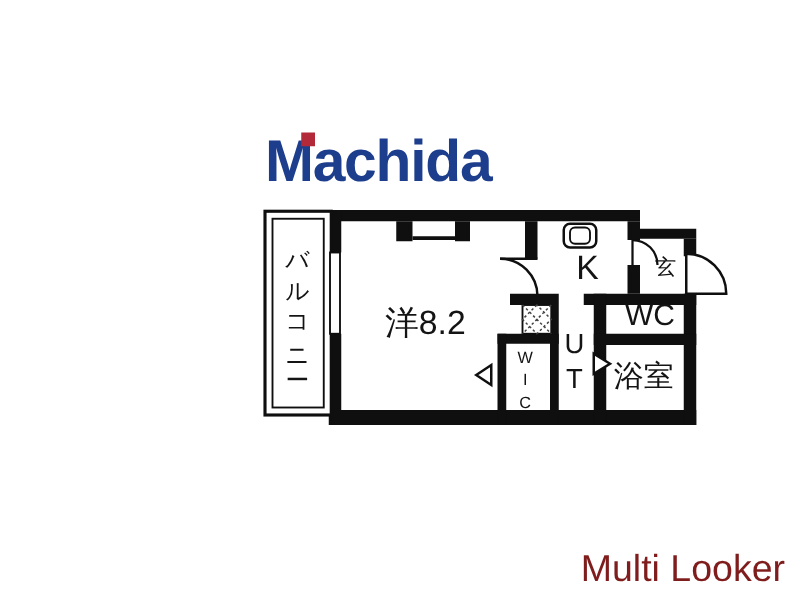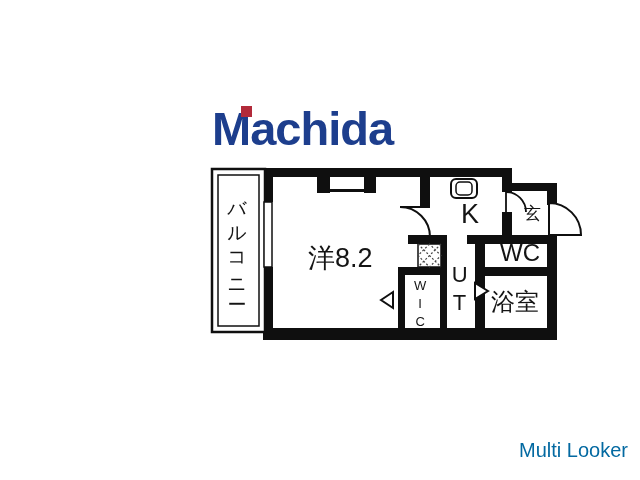--- a/index.html
+++ b/index.html
@@ -25,21 +25,21 @@
   .lbl-balcony{left:227px;top:187px;font-size:19px;letter-spacing:5px;}
   .lbl-main{left:308px;top:244px;font-size:27px;}
   .lbl-k{left:461px;top:200px;font-size:27px;}
   .lbl-gen{left:524px;top:205px;font-size:17px;}
   .lbl-wc{left:480px;top:240px;font-size:24px;margin-left:20px;}
   .lbl-bath{left:491px;top:289px;font-size:24px;}
   .lbl-ut{left:448px;top:262px;font-size:22px;letter-spacing:3px;}
   .lbl-wic{left:413px;top:278px;font-size:13px;letter-spacing:3px;}
   
   .watermark{
-    position:absolute;right:12px;top:439px;font-size:20px;color:#0369a1;margin-left:40px;
+    position:absolute;right:12px;top:439px;font-size:30px;color:#7f1d1d;margin-left:40px;
   }
 </style>
 </head>
 <body>
 
 <div class="canvas">
 
   <div class="logo">
     <span class="logo-text">Machida</span>
     <span class="logo-accent"></span>

